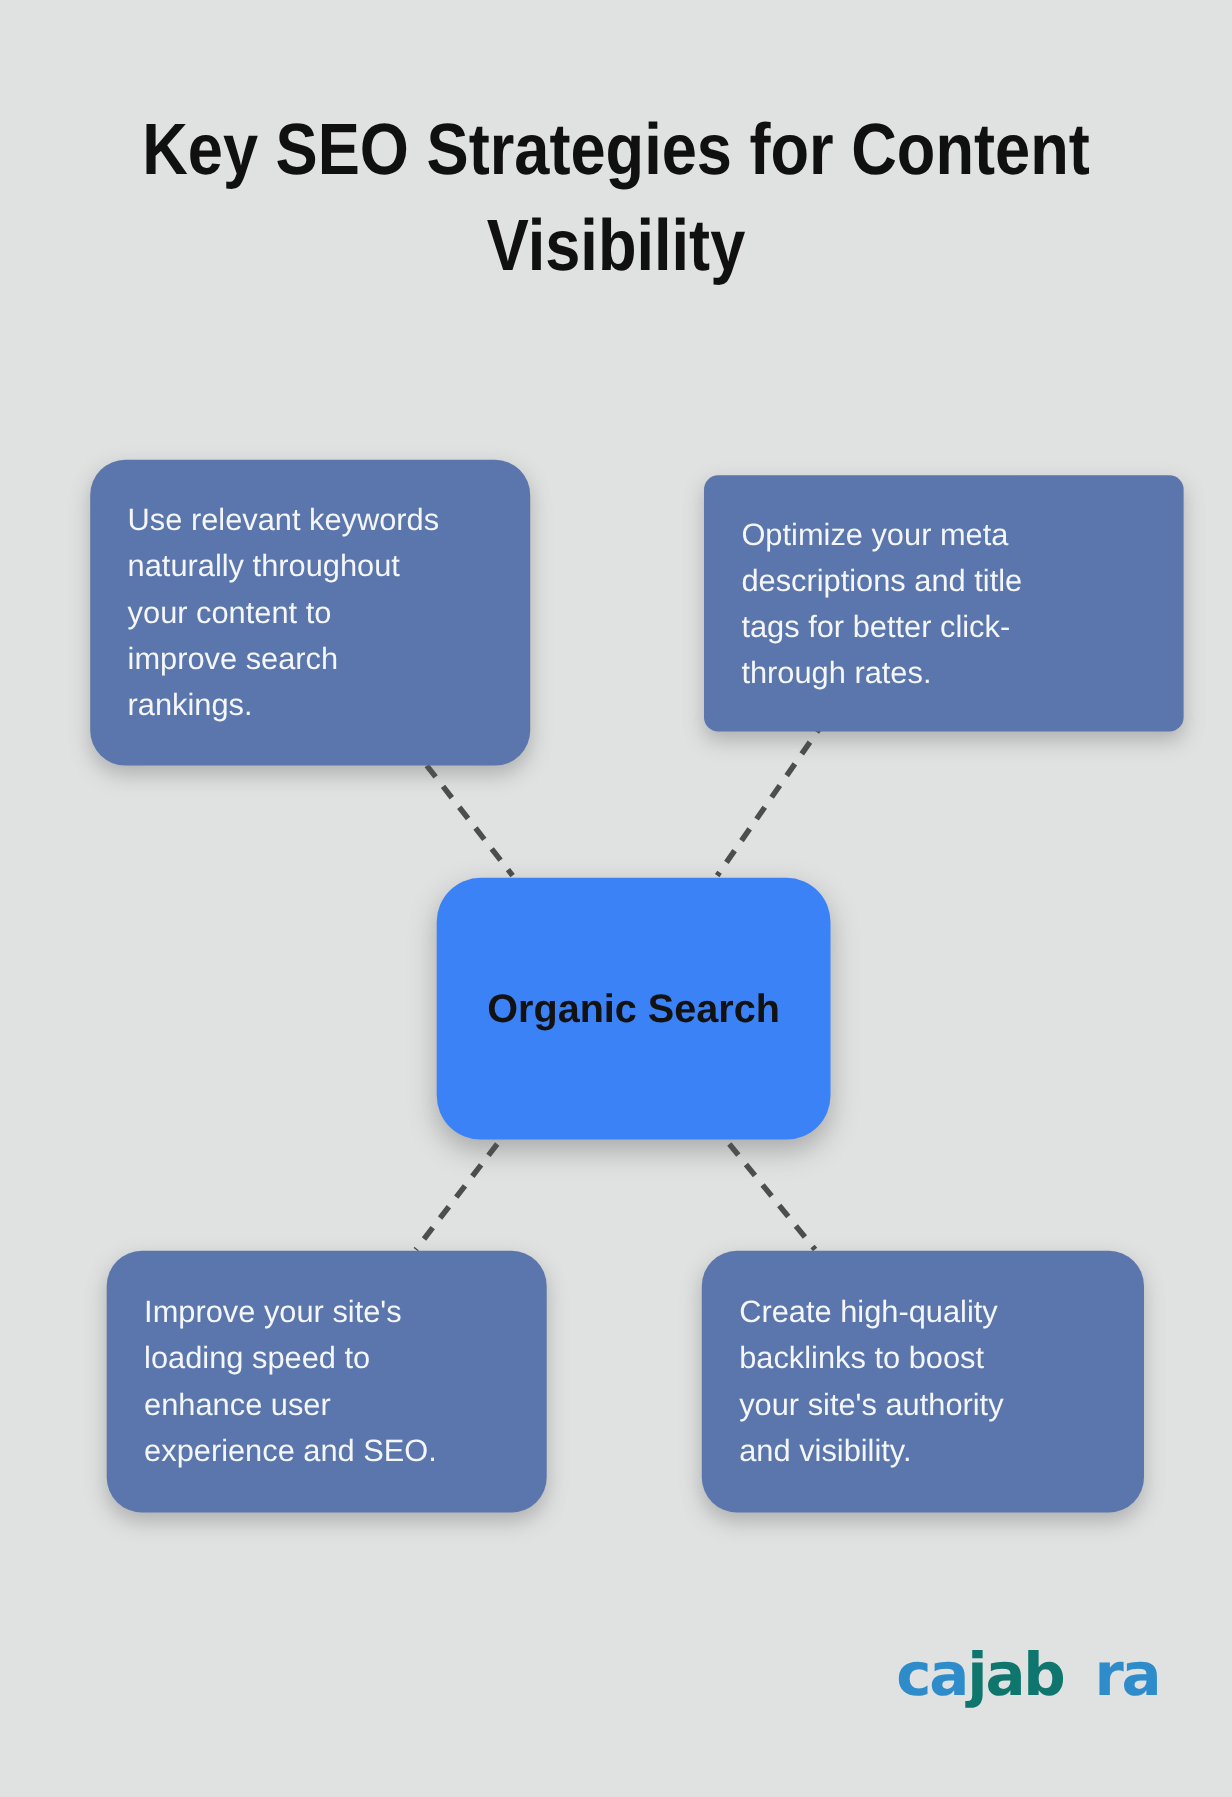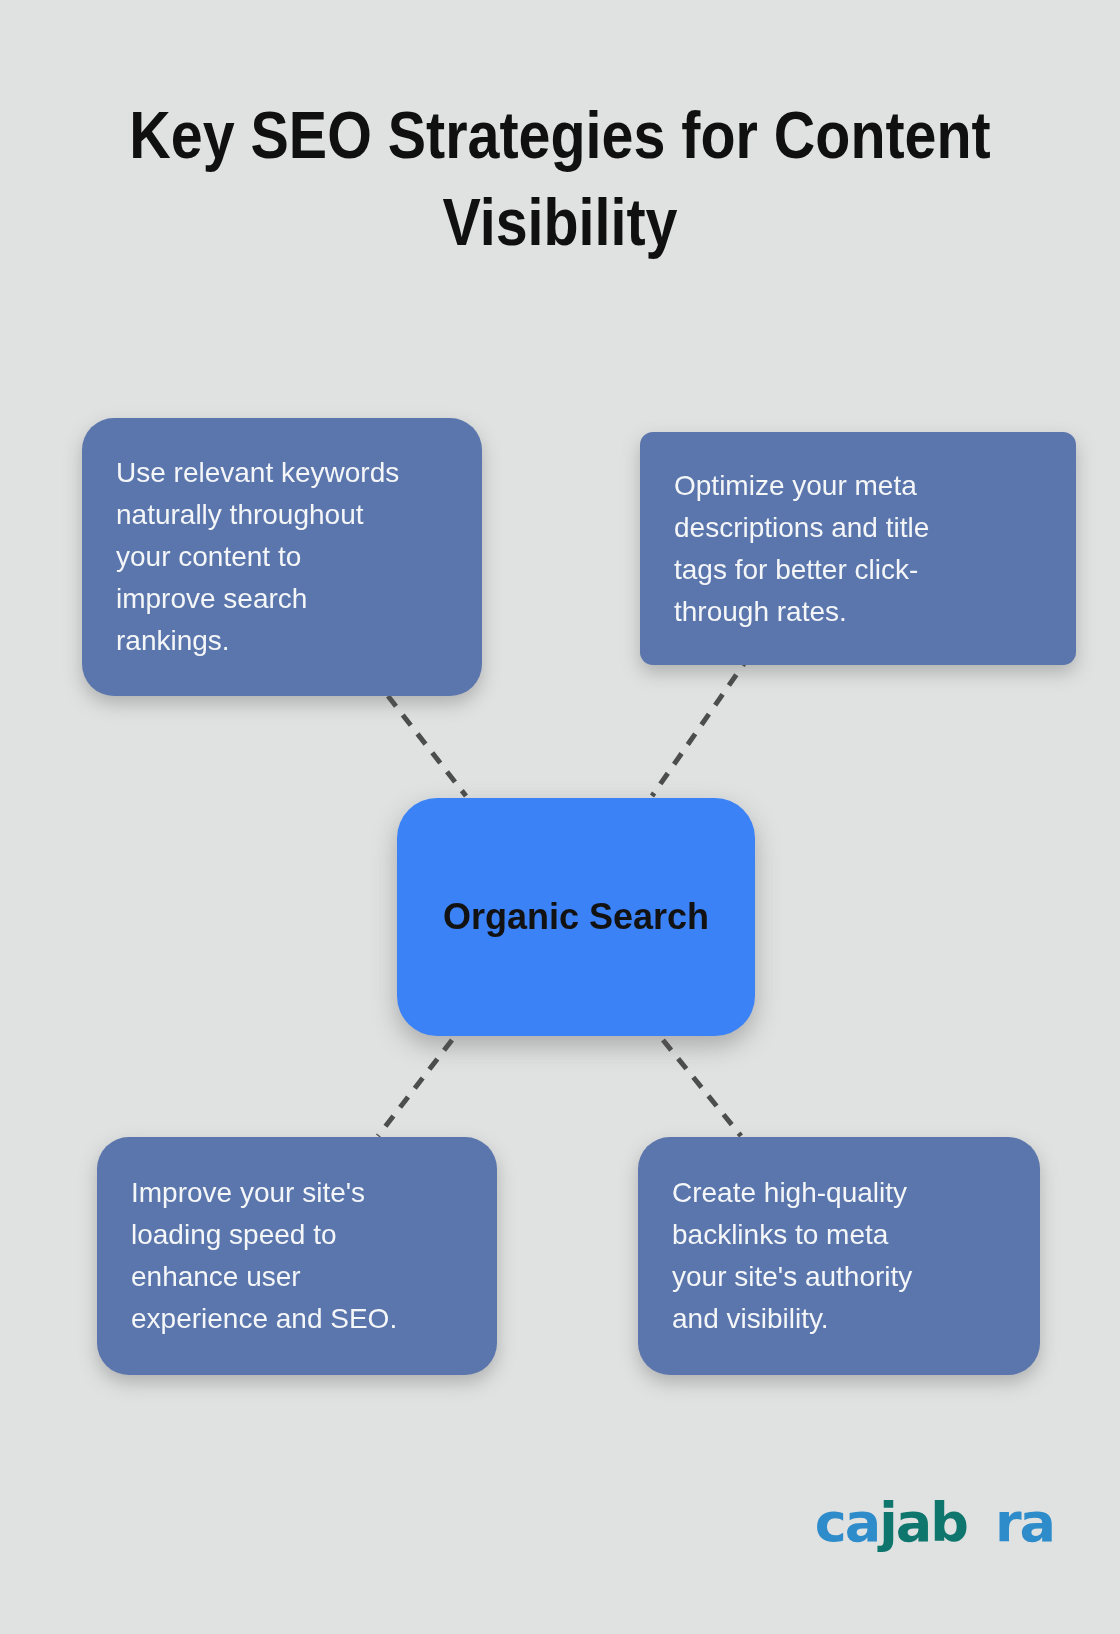--- a/index.html
+++ b/index.html
@@ -119,21 +119,21 @@
 
   <div class="card bl">
     <p>Improve your site's
 loading speed to
 enhance user
 experience and SEO.</p>
   </div>
 
   <div class="card br">
     <p>Create high-quality
-backlinks to meta
+backlinks to boost
 your site's authority
 and visibility.</p>
   </div>
 
   <div class="center-node">
     <span>Organic Search</span>
   </div>
 
   <div class="logo">
     <span class="light">ca</span><span class="dark">jab</span><span class="light">ra</span>

